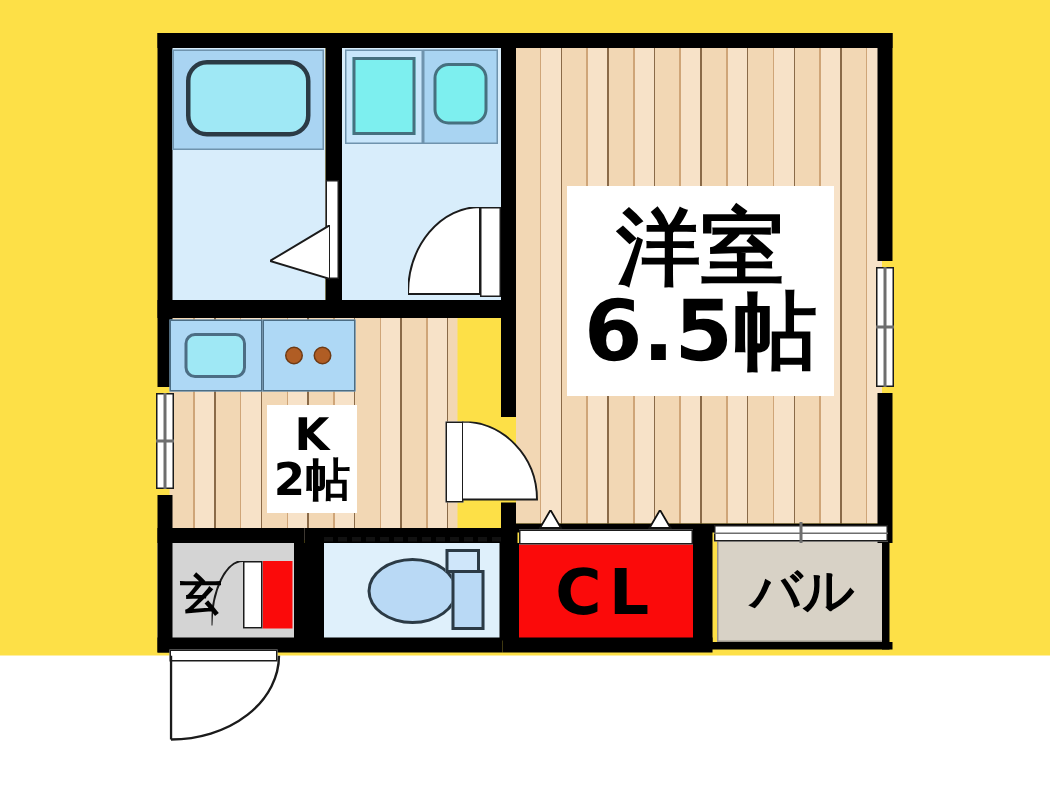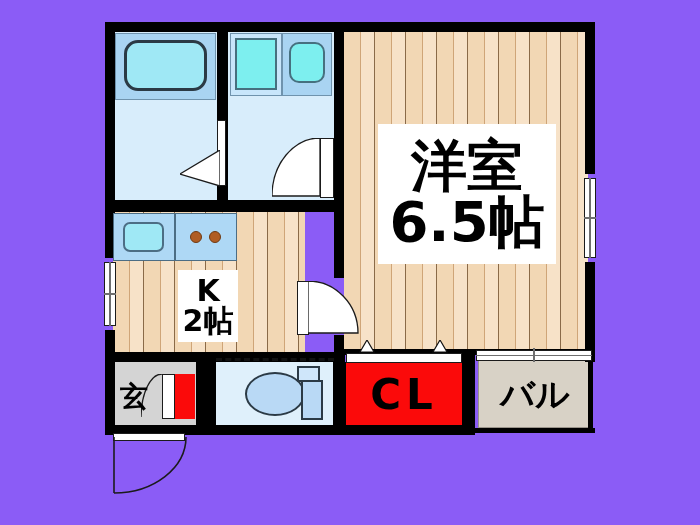--- a/index.html
+++ b/index.html
@@ -9,22 +9,22 @@
   }
   body {
     width: 700px;
     height: 525px;
     font-family: "DejaVu Sans", "Liberation Sans", sans-serif;
     overflow: hidden;
   }
   #plan {
     position: relative;
     width: 700px;
-    height: 525px;
-    background: #8b5cf6;
+    height: 437px;
+    background: #fde047;
   }
   .abs { position: absolute; }
 
   
   .floor-wood {
     background:
       repeating-linear-gradient(
         to right,
         #f2d7b4 0px, #f2d7b4 16px,
         #cfa578 16px, #cfa578 17px,

